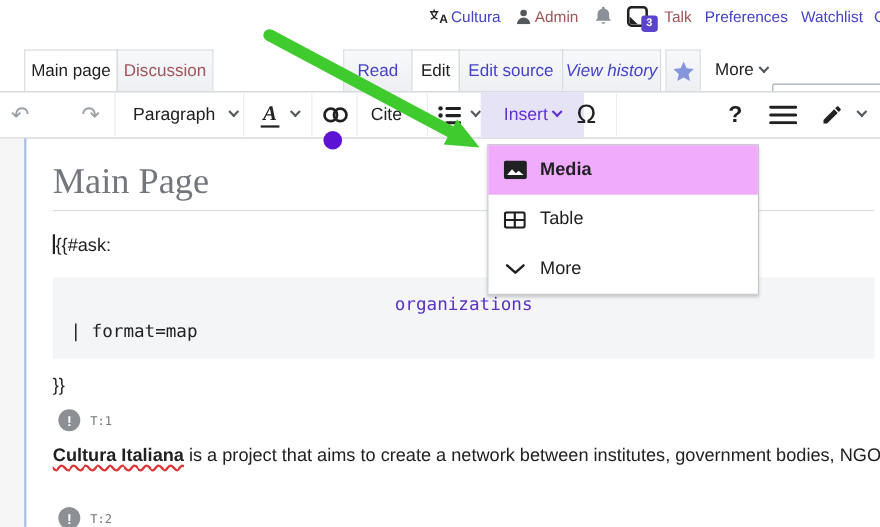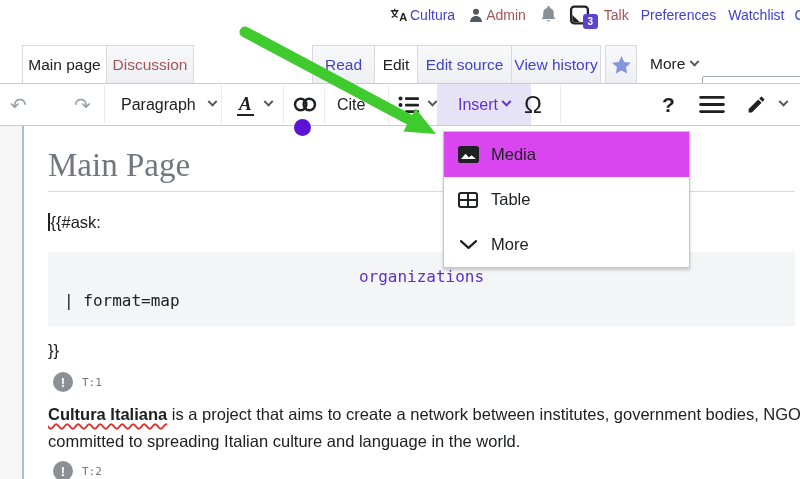--- a/index.html
+++ b/index.html
@@ -80,21 +80,21 @@
   .para-1 { top:401px; }
   .para-2 { top:428px; }
   .misspelled { font-weight:bold;
     text-decoration:underline wavy #d33; text-decoration-thickness:1.5px; text-underline-offset:3px; }
 
   
   .insert-menu { position:absolute; left:443px; top:131px; width:247px; z-index:50;
     background:#fff; border:1px solid #c4c8cc; box-shadow:0 2px 3px rgba(0,0,0,.2); }
   .menu-row { height:45px; display:flex; align-items:center; gap:12px; padding-left:13px;
     font-size:16.5px; cursor:pointer; }
-  .menu-row.hover { background:#d946ef; }
+  .menu-row.hover { background:#f0abfc;font-weight:bold; }
   .menu-icon { width:22px; display:flex; justify-content:center; }
 
   
   .arrow-overlay { position:absolute; left:0; top:0; z-index:100; pointer-events:none; }
 </style>
 </head>
 <body>
 
 <div class="screen">
 
@@ -143,21 +143,21 @@
     </div>
     <div class="tab purple" style="left:312px; width:63px;">
       <span>Read</span>
     </div>
     <div class="tab active" style="left:374px; width:44px;justify-content:center;">
       <span>Edit</span>
     </div>
     <div class="tab purple" style="left:417px; width:95px;">
       <span>Edit source</span>
     </div>
-    <div class="tab purple" style="left:511px; width:90px;">
+    <div class="tab purple" style="left:511px; width:90px;font-style:italic;">
       <span>View history</span>
     </div>
     <div class="tab" style="left:605px; width:32px;">
       <svg width="19" height="18" viewBox="0 0 20 19">
         <path d="M10 0l2.9 6.3 6.9.8-5.1 4.7 1.4 6.8L10 15.2 3.9 18.6l1.4-6.8L.2 7.1l6.9-.8z" fill="#8596dc"></path>
       </svg>
     </div>
     <div class="tab-plain" style="left:650px;">
       <span>More</span>
       <span class="chev"></span>
@@ -254,21 +254,20 @@
   </div>
 
   <div class="ask-close">}}</div>
 
   <div class="t-marker t-marker-1">
     <span class="t-circle">!</span>
     <span class="t-label">T:1</span>
   </div>
 
   <div class="para para-1"><span class="misspelled">Cultura Italiana</span><span> is a project that aims to create a network between institutes, government bodies, NGOs and a</span></div>
-  <div class="para para-2">committed to spreading Italian culture and language in the world.</div>
 
   <div class="t-marker t-marker-2">
     <span class="t-circle">!</span>
     <span class="t-label">T:2</span>
   </div>
 
   <div class="insert-menu">
     <div class="menu-row hover">
       <span class="menu-icon">
         <svg width="21" height="17" viewBox="0 0 21 17">

